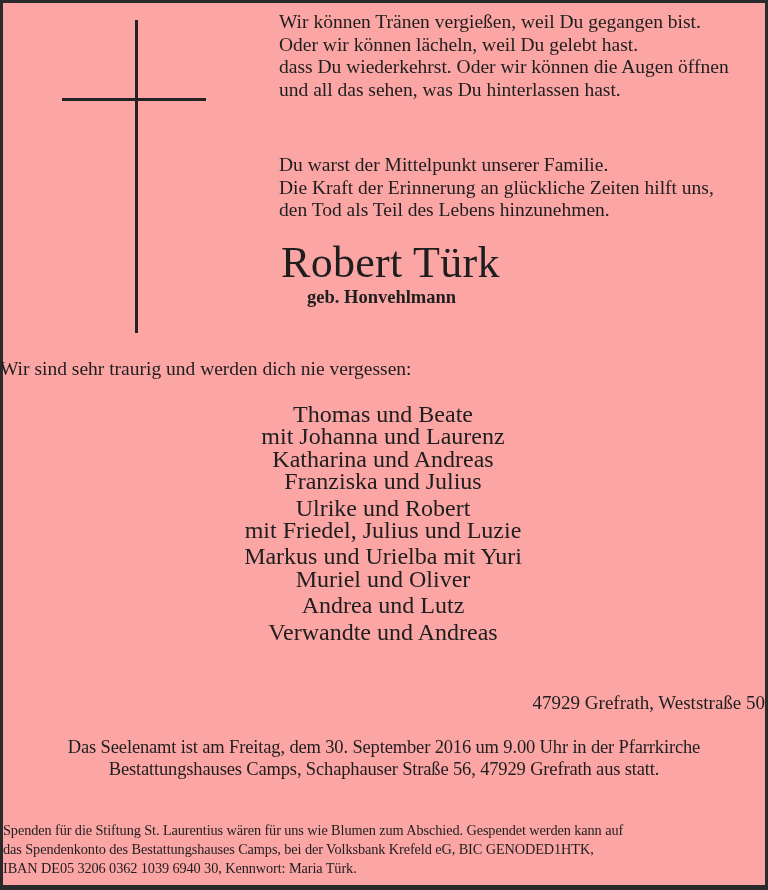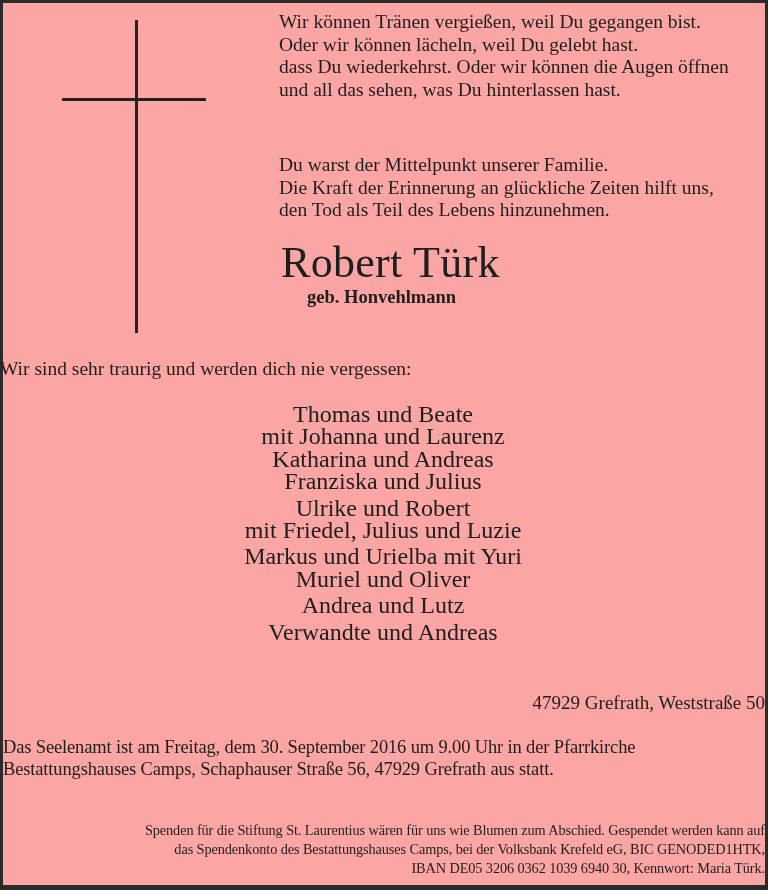--- a/index.html
+++ b/index.html
@@ -23,23 +23,23 @@
 
   .mourn { position: absolute; left: 0; width: 619px; top: 355px; text-align: left; font-size: 19.5px; line-height: 22px; }
   .mourn span { position: relative; left: -3px; }
 
   .families { position: absolute; left: 0; width: 762px; top: 400px; text-align: center; font-size: 24px; line-height: 22.4px; }
   .family { margin-bottom: 4px; }
   .family .line { position: relative; left: -1px; }
 
   .address { position: absolute; left: 0; width: 762px; top: 677px; text-align: right; font-size: 19px; line-height: 22px; margin-top: 12px; }
 
-  .service { position: absolute; left: 0; width: 762px; top: 733px; text-align: left; font-size: 18.5px; line-height: 22px; letter-spacing: -0.15px; }
+  .service { position: absolute; left: 0; width: 762px; top: 733px; text-align: center; font-size: 18.5px; line-height: 22px; letter-spacing: -0.15px; }
 
-  .donation { position: absolute; left: 0; width: 762px; top: 818px; text-align: right; font-size: 14.3px; line-height: 19px; letter-spacing: -0.1px; }
+  .donation { position: absolute; left: 0; width: 762px; top: 818px; text-align: left; font-size: 14.3px; line-height: 19px; letter-spacing: -0.1px; }
 </style>
 </head>
 <body>
 
 <div class="frame">
 
   <div>
     <div class="cross-v"></div>
     <div class="cross-h"></div>
   </div>

